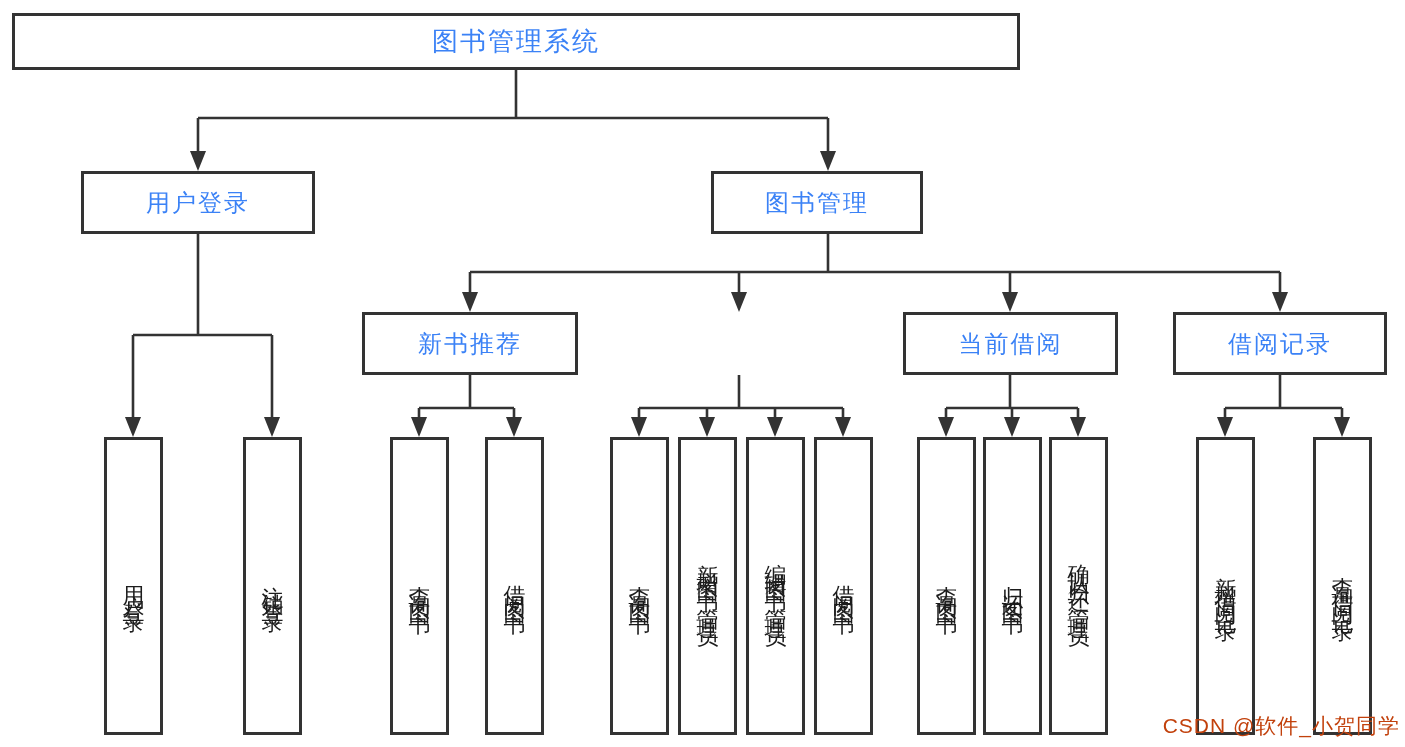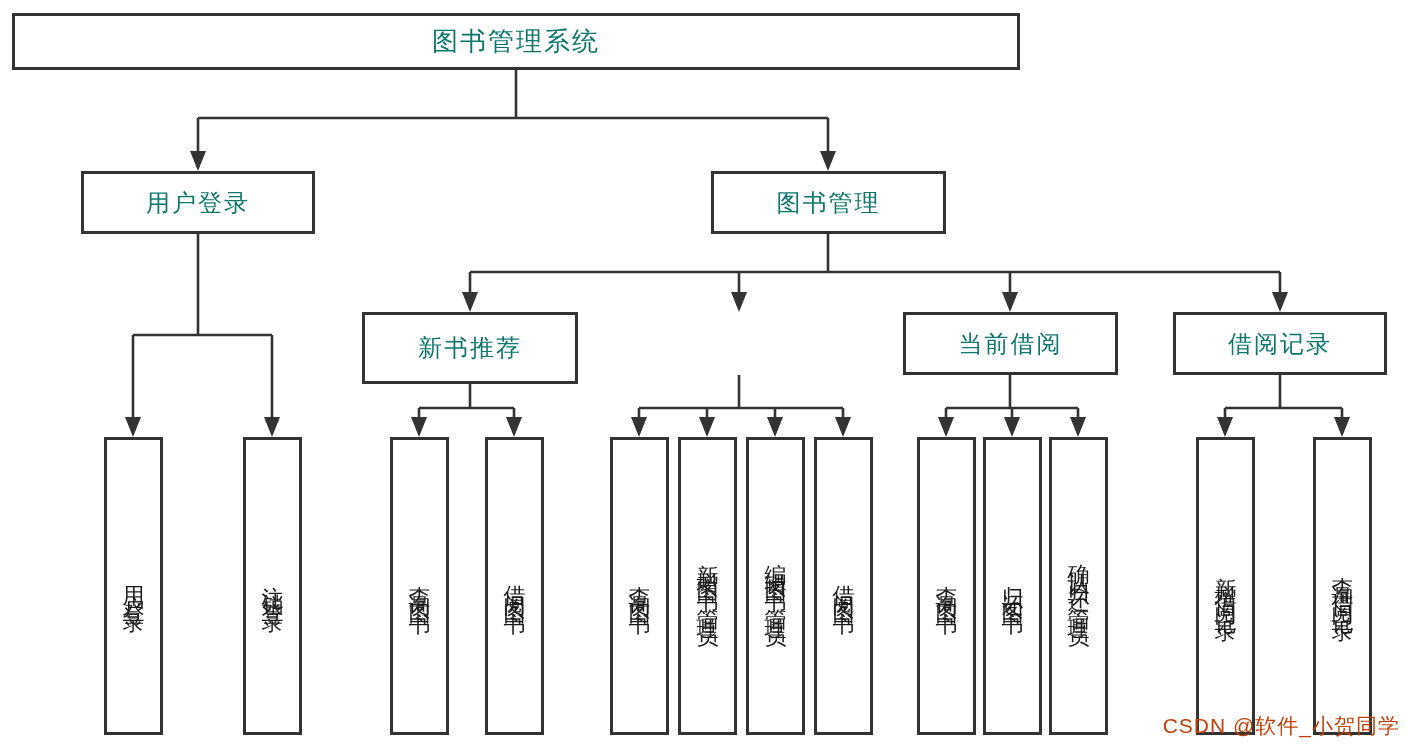--- a/index.html
+++ b/index.html
@@ -24,21 +24,21 @@
   .hbox {
     position: absolute;
     box-sizing: border-box;
     background: #ffffff;
     border: 3px solid #333333;
     display: flex;
     align-items: center;
     justify-content: center;
     font-size: 24px;
     letter-spacing: 2px;
-    color: #0f766e;
+    color: #3b82f6;
     z-index: 1;
   }
   .hbox.root {
     font-size: 26px;
   }
   .vbox {
     position: absolute;
     box-sizing: border-box;
     background: #ffffff;
     border: 3px solid #333333;
@@ -112,25 +112,25 @@
     </g>
   </svg>
 
   <div class="hbox root" style="left:12px; top:13px; width:1008px; height:57px;">
     <span>图书管理系统</span>
   </div>
 
   <div class="hbox" style="left:81px; top:171px; width:234px; height:63px;">
     <span>用户登录</span>
   </div>
-  <div class="hbox" style="left:711px; top:171px; width:235px; height:63px;">
+  <div class="hbox" style="left:711px; top:171px; width:212px; height:63px;">
     <span>图书管理</span>
   </div>
 
-  <div class="hbox" style="left:362px; top:312px; width:216px; height:72px;">
+  <div class="hbox" style="left:362px; top:312px; width:216px; height:63px;">
     <span>新书推荐</span>
   </div>
   <div class="hbox" style="left:903px; top:312px; width:215px; height:63px;">
     <span>当前借阅</span>
   </div>
   <div class="hbox" style="left:1173px; top:312px; width:214px; height:63px;">
     <span>借阅记录</span>
   </div>
 
   <div class="vbox" style="left:104px; top:437px; width:59px; height:298px;">

